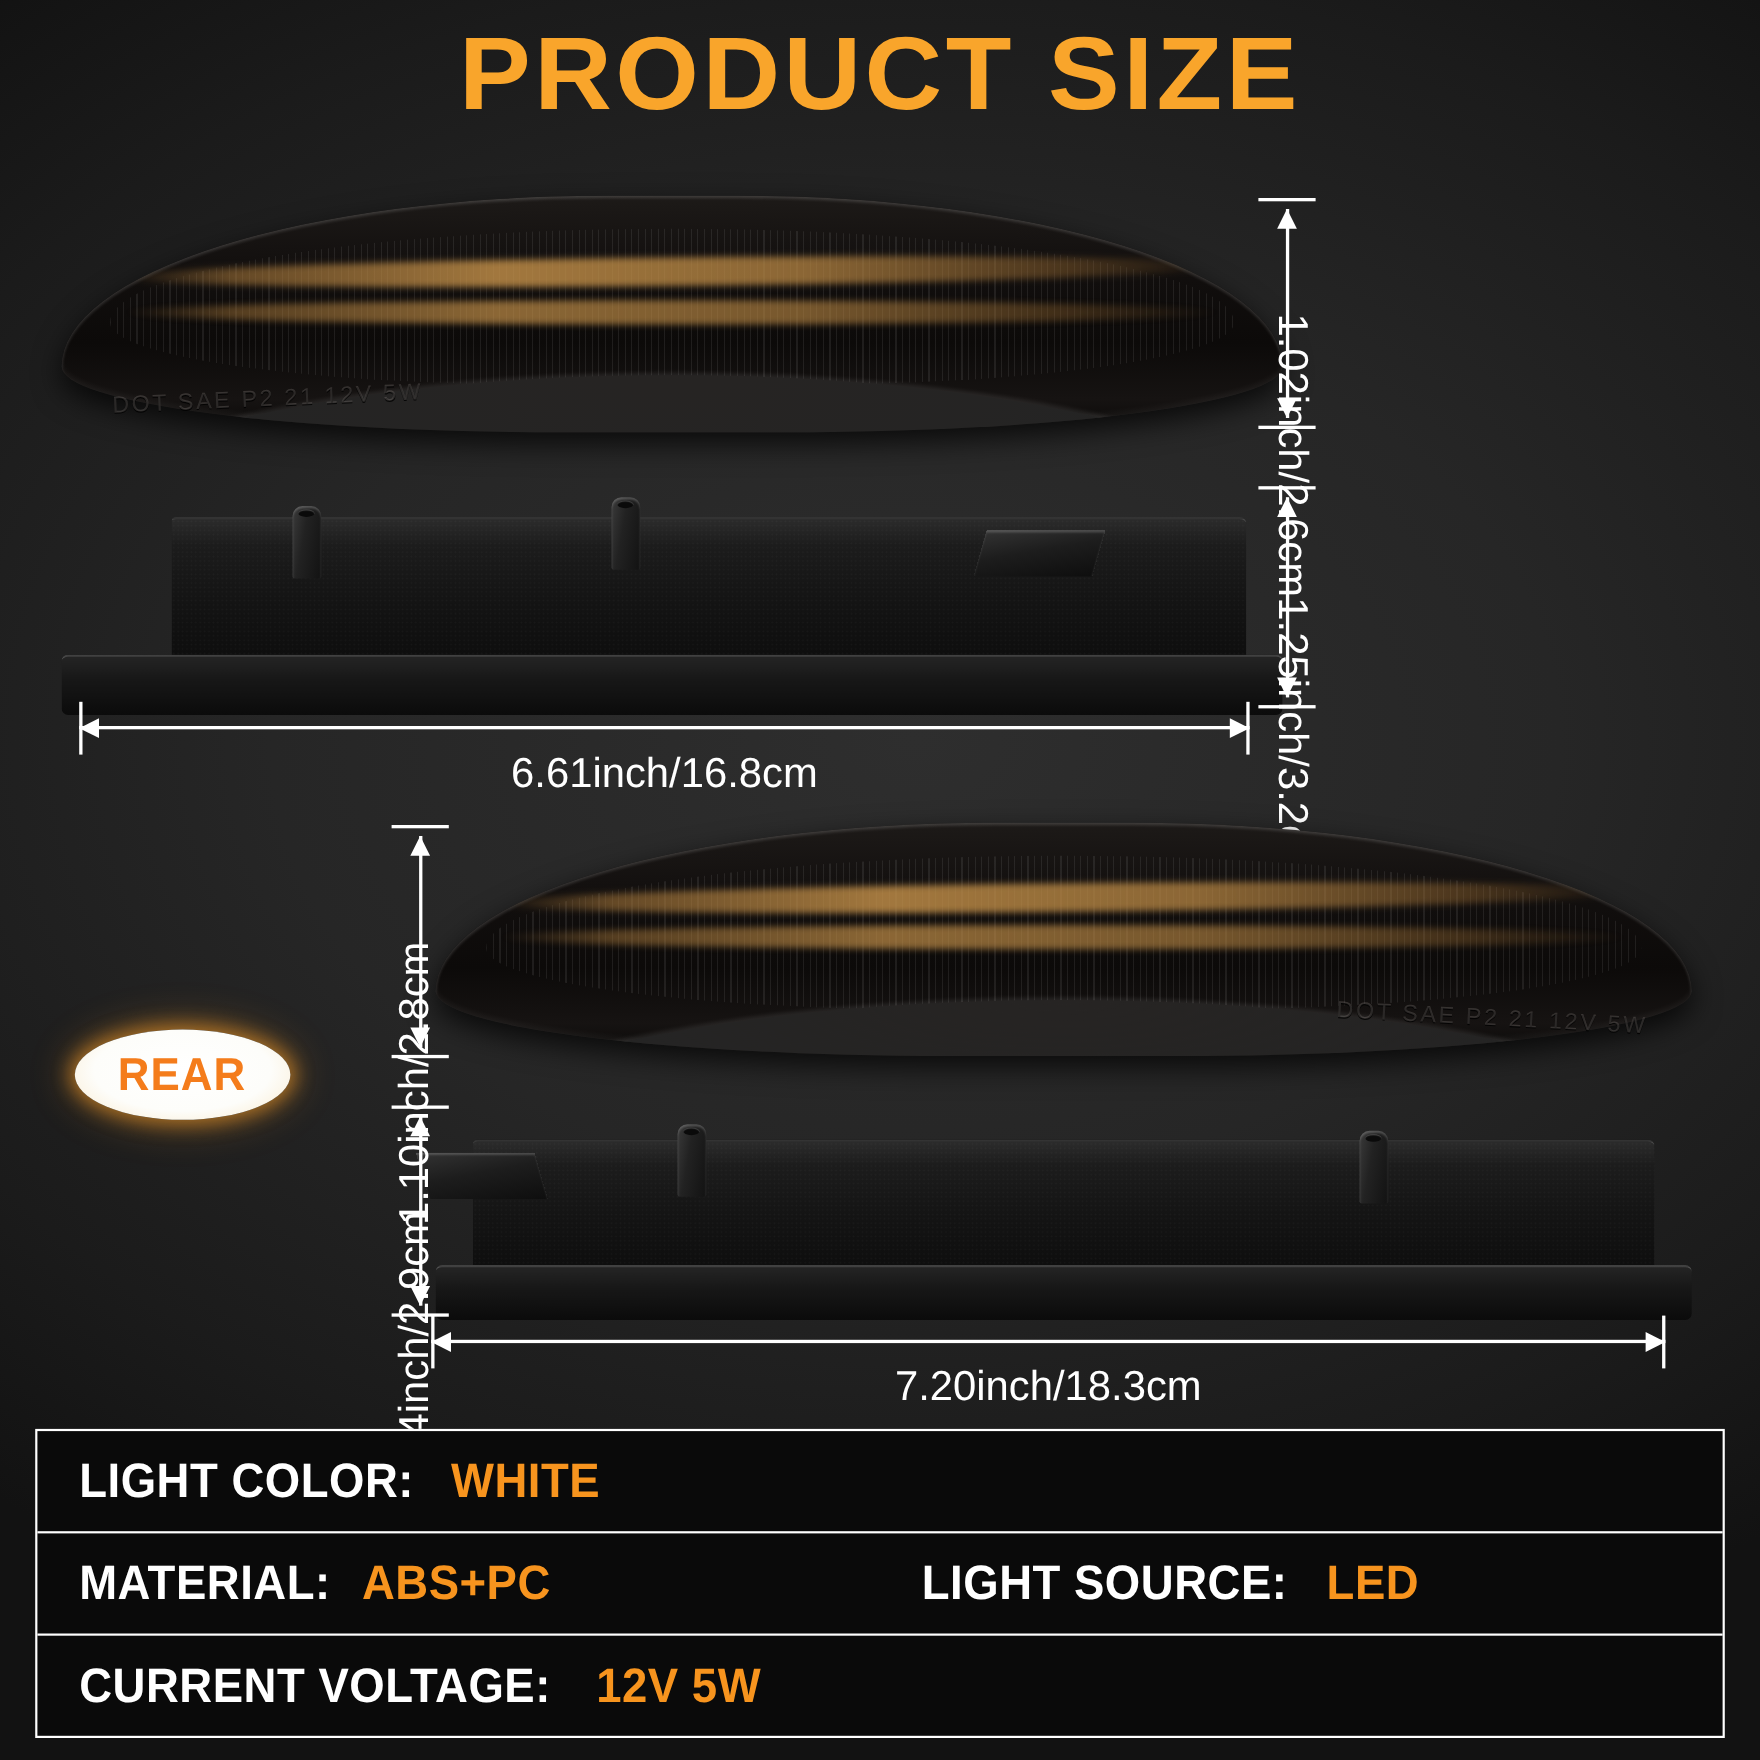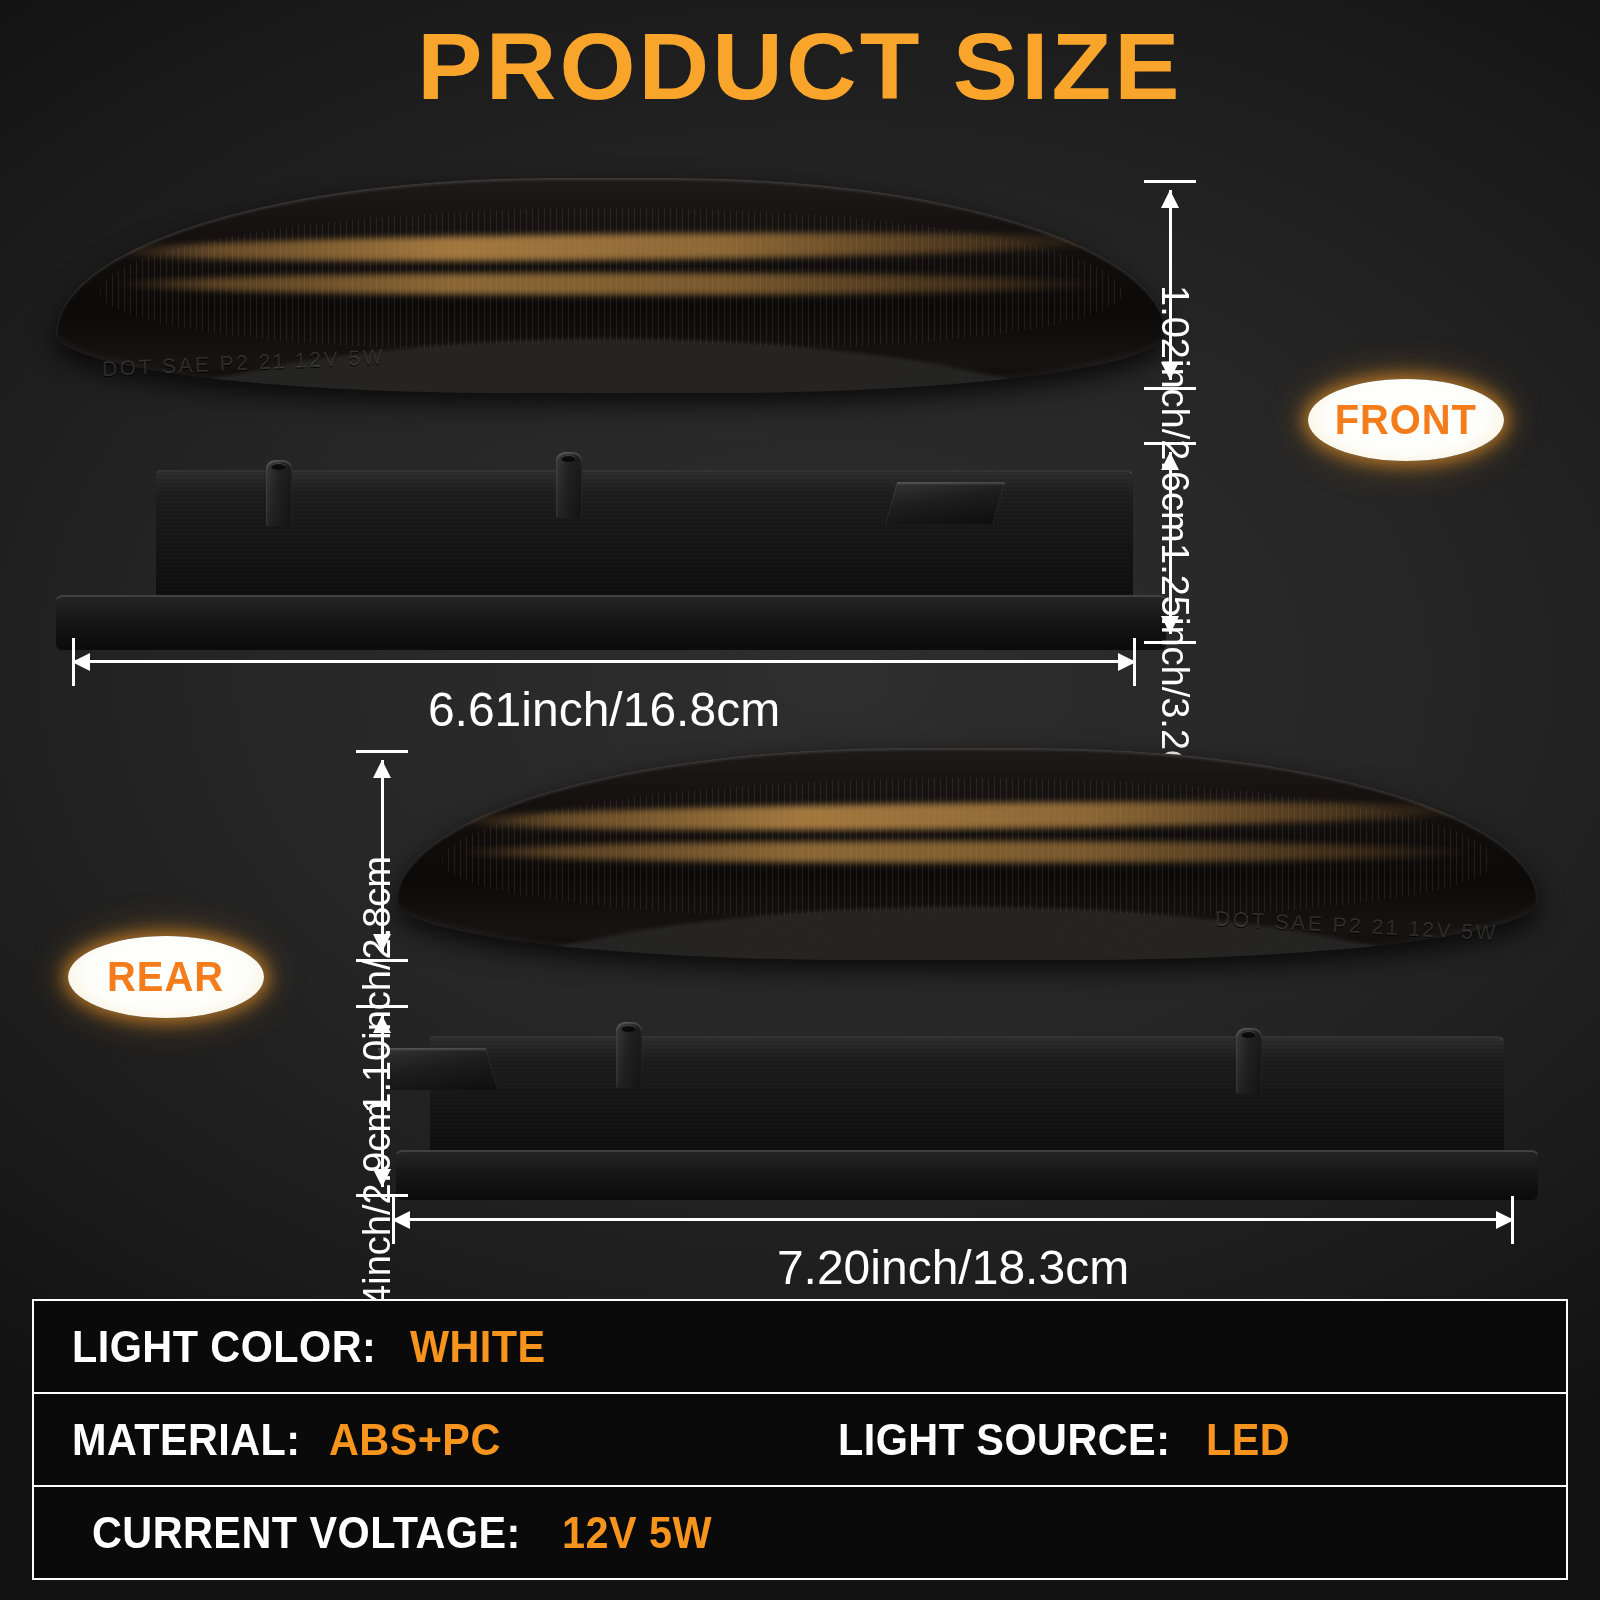--- a/index.html
+++ b/index.html
@@ -241,21 +241,21 @@
     border-bottom: 9px solid transparent;
   }
   .dim-h .arrow-l { left: 0; border-right: 18px solid #fff; }
   .dim-h .arrow-r { right: 0; border-left: 18px solid #fff; }
   .dim-h .label {
     position: absolute;
     top: 22px;
     left: 0; right: 0;
     text-align: center;
     color: #fff;
-    font-size: 48px;
+    font-size: 38px;
     font-weight: 500;
     font-family: "Liberation Sans", sans-serif;
   }
 
   
   .badge {
     position: absolute;
     width: 196px;
     height: 82px;
     border-radius: 50%;
@@ -285,21 +285,21 @@
     background: #0a0a0a;
     border: 2px solid #ffffff;
     box-sizing: border-box;
   }
   .spec-row {
     display: flex;
     height: 91px;
     border-bottom: 2px solid #ffffff;
     align-items: center;
   }
-  .spec-row:last-child { border-bottom: none; padding-left: 20px; }
+  .spec-row:last-child { border-bottom: none; }
   .spec-cell {
     display: flex;
     align-items: center;
     padding-left: 38px;
     box-sizing: border-box;
     white-space: nowrap;
     text-align: right;
   }
   .spec-cell.left  { width: 50%; }
   .spec-cell.right { width: 50%; }
@@ -369,23 +369,20 @@
 
   <div class="dim-h" style="left:72px; top:660px; width:1064px;">
     <div class="cap l"></div>
     <div class="line"></div>
     <div class="arrow-l"></div>
     <div class="arrow-r"></div>
     <div class="cap r"></div>
     <div class="label">6.61inch/16.8cm</div>
   </div>
 
-  <div class="badge" style="left:1308px; top:379px;">
-    <span>FRONT</span>
-  </div>
 
   <div class="lens-wrap" style="left:396px; top:748px; width:1142px; height:212px;">
     <div class="lens">
       <div class="ribs"></div>
       <div class="glow-band b1"></div>
       <div class="glow-band b2"></div>
       <div class="lens-cut"></div>
     </div>
     <div class="lens-emboss" style="right:40px; bottom:22px; transform:rotate(3deg);">DOT SAE P2 21 12V 5W</div>
   </div>

